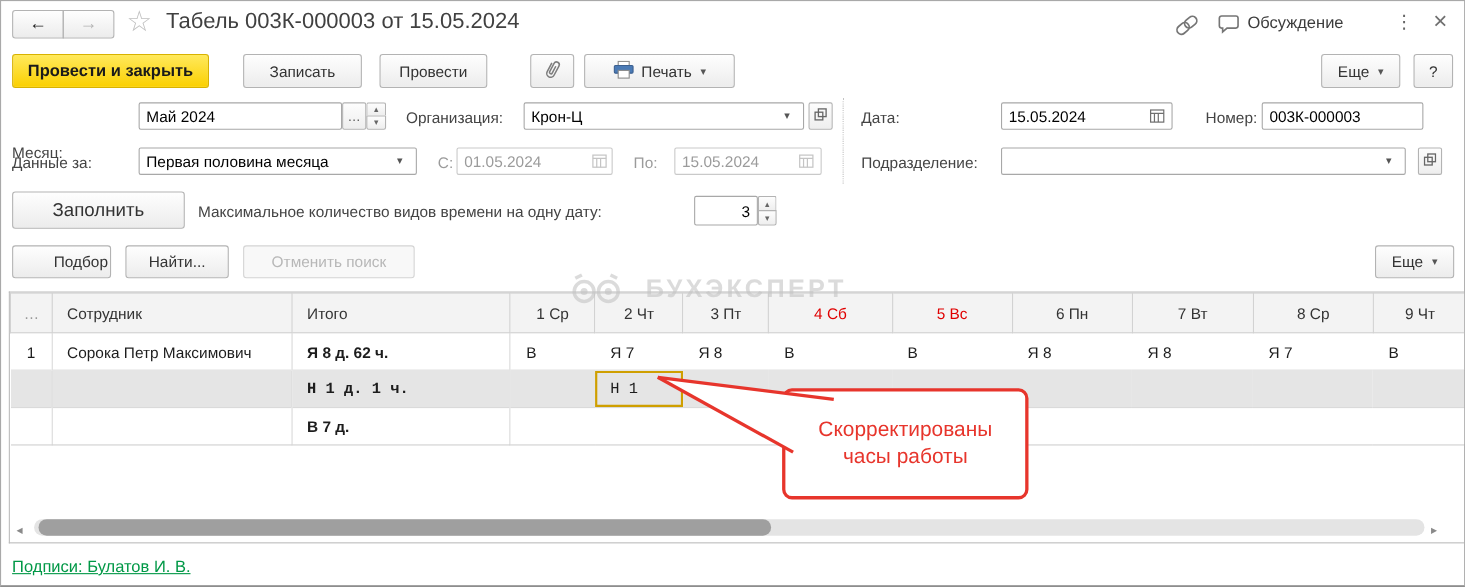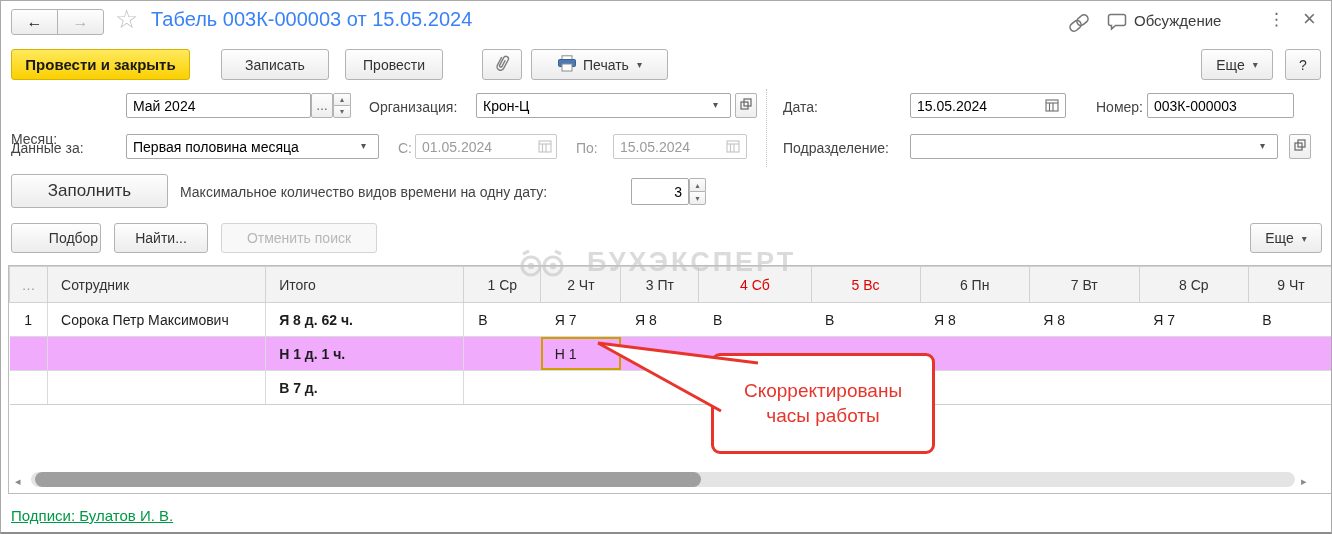--- a/index.html
+++ b/index.html
@@ -33,44 +33,44 @@
            height:36px;padding:0 6px;box-sizing:border-box;}
   .grid th.tleft{text-align:left;padding-left:13px;}
   .grid th.num{color:#999;}
   .grid th.weekend{color:#e00000;}
   .grid td{border-top:1px solid #dadada;font-size:14px;color:#1d1d1d;height:34px;padding:0 6px;
            box-sizing:border-box;background:#fff;white-space:nowrap;overflow:hidden;}
   .grid td.vline{border-right:1px solid #dadada;}
   .grid td.c{text-align:center;}
   .grid td.day{padding-left:14px;}
   .grid td.b{font-weight:bold;}
-  .grid tr.hl td{background:#f0abfc;}
+  .grid tr.hl td{background:#e5e5e5;font-family:Liberation Mono, monospace;}
   .grid td.sel{background:#f7e093;box-shadow:inset 0 0 0 2px #cf9f00;}
   .grid tr:last-child td{border-bottom:1px solid #cfcfcf;}
   
   .callout{position:absolute;left:710px;top:352px;width:218px;height:95px;background:#fff;
            border:3px solid #e7352c;border-radius:9px;z-index:6;display:flex;flex-direction:column;
            align-items:center;justify-content:center;font-size:19px;color:#e7352c;line-height:1.3;}
   .wm{position:absolute;left:512px;top:246px;z-index:4;display:flex;align-items:center;gap:8px;opacity:.6;pointer-events:none;}
-  .wm .wm-text{font-size:27px;font-weight:bold;color:#c4c4c4;letter-spacing:3px;}
+  .wm .wm-text{font-size:23px;font-weight:bold;color:#c4c4c4;letter-spacing:3px;}
   .link{position:absolute;font-size:15px;color:#009846;text-decoration:underline;white-space:nowrap;}
 </style>
 </head>
 <body>
 
 <div id="app">
 
   <div class="btn" style="left:10px;top:8px;width:47px;height:26px;border-radius:3px 0 0 3px;">
     <span style="font-size:16px;color:#222;font-weight:bold;">←</span>
   </div>
   <div class="btn" style="left:56px;top:8px;width:47px;height:26px;border-radius:0 3px 3px 0;">
     <span style="font-size:16px;color:#b5b5b5;font-weight:bold;">→</span>
   </div>
   <div class="abs" style="left:114px;top:3px;font-size:26px;color:#c0c0c0;">☆</div>
-  <div class="abs" style="left:150px;top:7px;font-size:20px;font-weight:500;color:#3b82f6;white-space:nowrap;">Табель 003К-000003 от 15.05.2024</div>
+  <div class="abs" style="left:150px;top:7px;font-size:20px;font-weight:500;color:#404040;white-space:nowrap;">Табель 003К-000003 от 15.05.2024</div>
 
   <div class="abs" style="left:1066px;top:12px;">
     <svg width="24" height="20" viewBox="0 0 24 20">
       <g transform="rotate(-40 12 10)" fill="none" stroke="#767676" stroke-width="1.6">
         <rect x="1.5" y="6" width="12" height="8" rx="4"></rect>
         <rect x="10.5" y="6" width="12" height="8" rx="4"></rect>
       </g>
     </svg>
   </div>
   <div class="abs" style="left:1106px;top:11px;">

